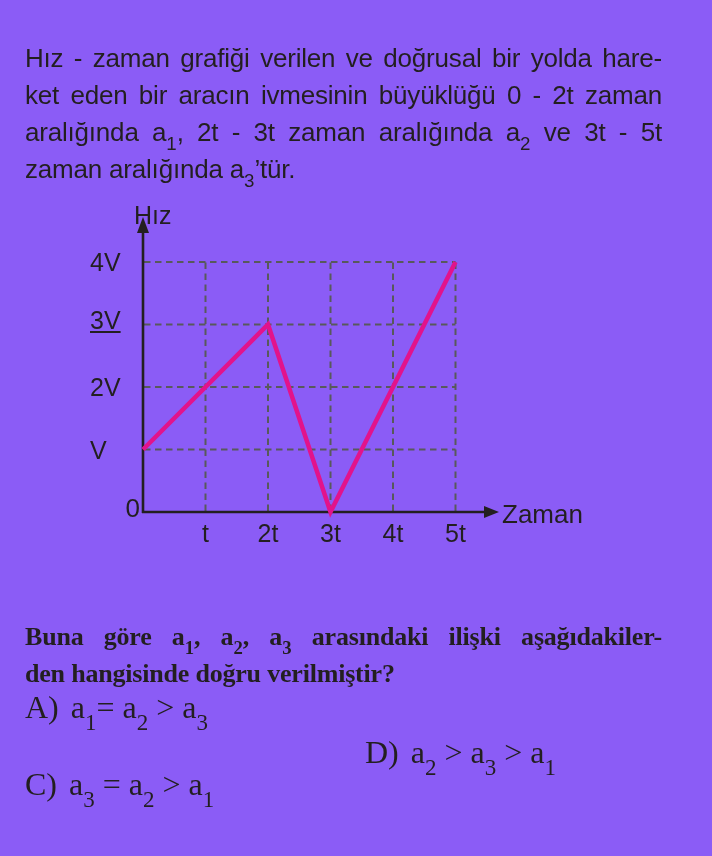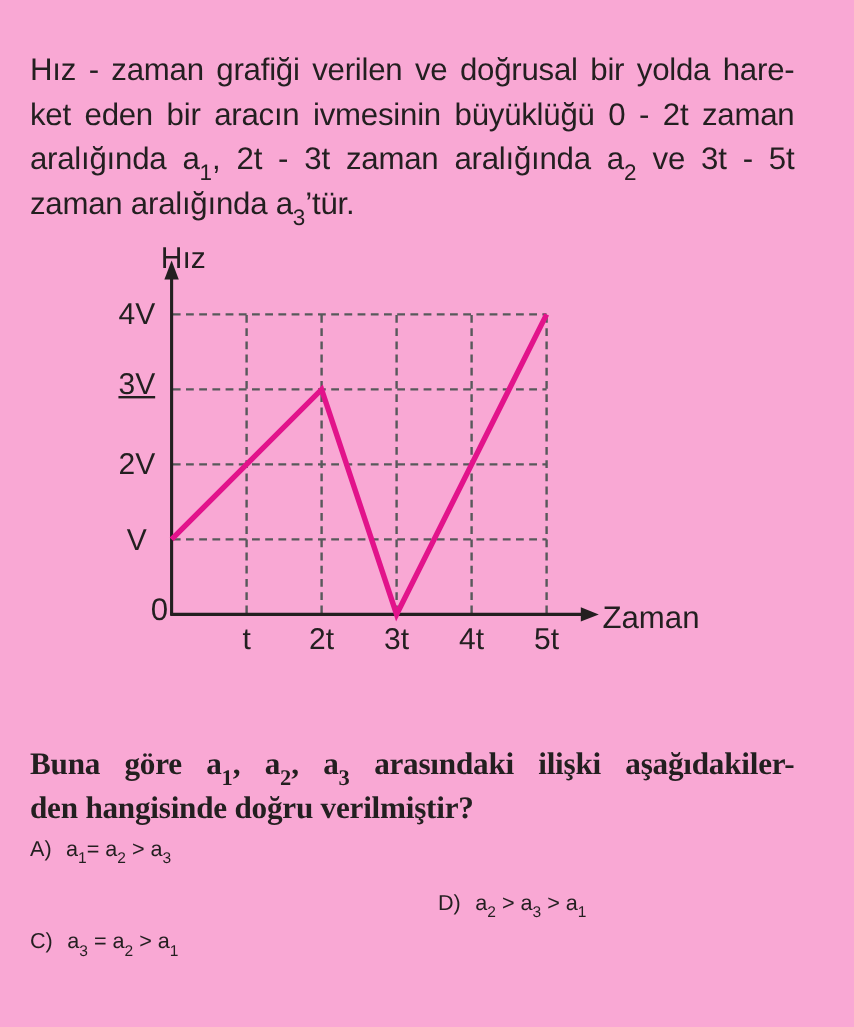--- a/index.html
+++ b/index.html
@@ -1,48 +1,48 @@
 <!DOCTYPE html>
 <html><head>
 <meta charset="utf-8">
 <style>
   html,body{margin:0;padding:0;background:#ffffff;}
   .page{
-    position:relative;width:712px;height:856px;background:#f9a8d4;
+    position:relative;width:712px;height:856px;background:#8b5cf6;
     font-family:"Liberation Sans",sans-serif;color:#231f20;overflow:hidden;
   }
   sub{font-size:0.72em;vertical-align:-0.5em;line-height:0;letter-spacing:0;}
   .para{
     position:absolute;left:25px;top:14px;width:637px;
     font-size:26px;line-height:37px;letter-spacing:-0.2px;
   }
   .tline{display:block;}
   .jline{text-align:justify;text-align-last:justify;}
   .question{
     position:absolute;left:25px;top:592px;width:637px;
     font-size:26px;line-height:37px;font-weight:bold;letter-spacing:-0.2px;font-family:Liberation Serif, serif;
   }
   .graph{position:absolute;left:90px;top:192px;width:620px;height:362px;}
   .graph svg{position:absolute;left:0;top:0;}
   .axis-title{position:absolute;white-space:nowrap;}
   .hiz{left:44px;top:9px;font-size:25px;text-align:center;}
   .zaman{left:412px;top:307px;font-size:26px;}
   .ytick{
-    position:absolute;left:0;width:48px;text-align:center;
+    position:absolute;left:0;width:48px;text-align:left;
     font-size:25px;height:26px;line-height:26px;
   }
   .xtick{
     position:absolute;width:62px;text-align:center;top:328px;
     font-size:25px;height:26px;line-height:26px;
   }
   .origin{
     position:absolute;left:0;width:50px;text-align:right;top:303px;
     font-size:26px;height:26px;line-height:26px;
   }
-  .option{position:absolute;font-size:18px;line-height:26px;white-space:nowrap;}
+  .option{position:absolute;font-size:32px;line-height:26px;white-space:nowrap;font-family:Liberation Serif, serif;}
   .option .expr{margin-left:12px;}
   .opt-a{left:25px;top:694px;}
   .opt-b{left:365px;top:694px;}
   .opt-c{left:25px;top:739px;margin-top:32px;}
   .opt-d{left:365px;top:739px;}
   .opt-e{left:212px;top:783px;}
 </style>
 </head>
 <body>
 

